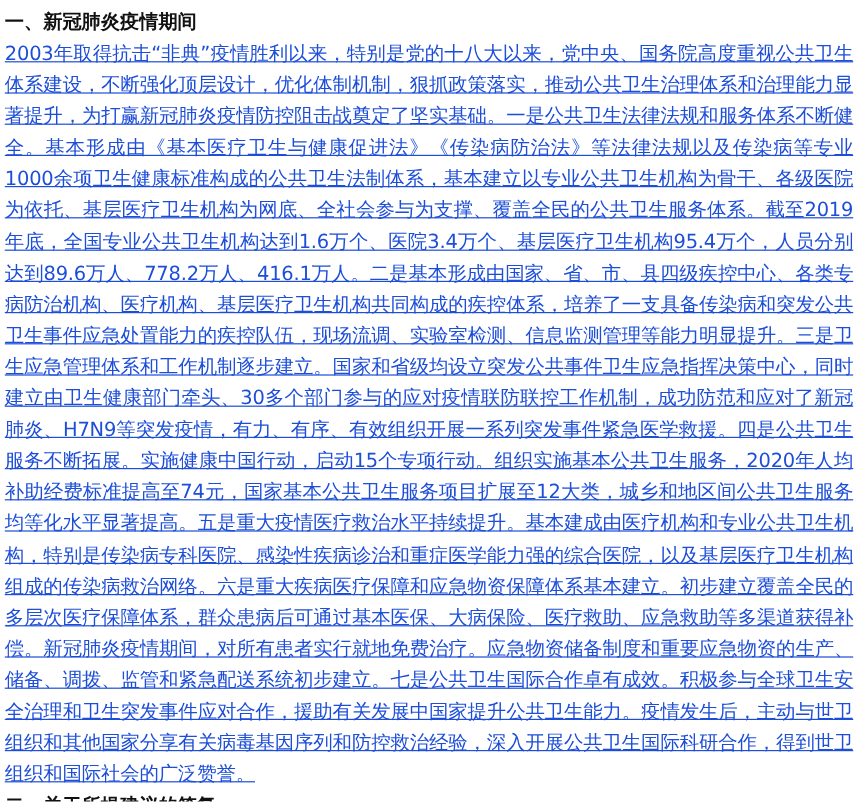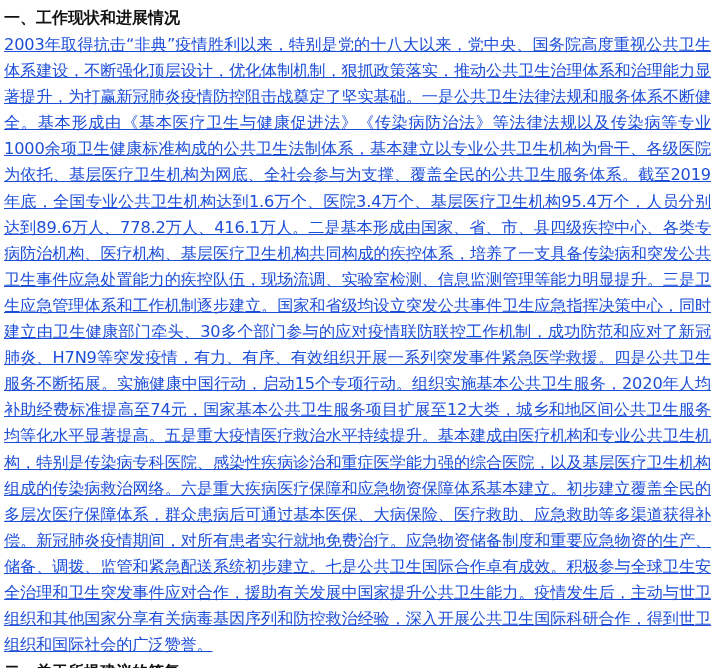--- a/index.html
+++ b/index.html
@@ -17,16 +17,16 @@
       font-size: 16.2px; line-height: 26.1px; margin: 2px 0 2px 0;
       text-align: justify; text-justify: inter-character;
       letter-spacing: -0.15px; color: #1d4ed8; text-decoration: underline;
     }
     .heading2 { margin-top: 0px; }
   </style>
 </head>
 <body>
 
 <div class="doc">
-  <h2 class="heading">一、工作现状和进展情况</h2>
+  <h2 class="heading">一、新冠肺炎疫情期间</h2>
   <p class="para">2003年取得抗击“非典”疫情胜利以来，特别是党的十八大以来，党中央、国务院高度重视公共卫生体系建设，不断强化顶层设计，优化体制机制，狠抓政策落实，推动公共卫生治理体系和治理能力显著提升，为打赢新冠肺炎疫情防控阻击战奠定了坚实基础。一是公共卫生法律法规和服务体系不断健全。基本形成由《基本医疗卫生与健康促进法》《传染病防治法》等法律法规以及传染病等专业1000余项卫生健康标准构成的公共卫生法制体系，基本建立以专业公共卫生机构为骨干、各级医院为依托、基层医疗卫生机构为网底、全社会参与为支撑、覆盖全民的公共卫生服务体系。截至2019年底，全国专业公共卫生机构达到1.6万个、医院3.4万个、基层医疗卫生机构95.4万个，人员分别达到89.6万人、778.2万人、416.1万人。二是基本形成由国家、省、市、县四级疾控中心、各类专病防治机构、医疗机构、基层医疗卫生机构共同构成的疾控体系，培养了一支具备传染病和突发公共卫生事件应急处置能力的疾控队伍，现场流调、实验室检测、信息监测管理等能力明显提升。三是卫生应急管理体系和工作机制逐步建立。国家和省级均设立突发公共事件卫生应急指挥决策中心，同时建立由卫生健康部门牵头、30多个部门参与的应对疫情联防联控工作机制，成功防范和应对了新冠肺炎、H7N9等突发疫情，有力、有序、有效组织开展一系列突发事件紧急医学救援。四是公共卫生服务不断拓展。实施健康中国行动，启动15个专项行动。组织实施基本公共卫生服务，2020年人均补助经费标准提高至74元，国家基本公共卫生服务项目扩展至12大类，城乡和地区间公共卫生服务均等化水平显著提高。五是重大疫情医疗救治水平持续提升。基本建成由医疗机构和专业公共卫生机构，特别是传染病专科医院、感染性疾病诊治和重症医学能力强的综合医院，以及基层医疗卫生机构组成的传染病救治网络。六是重大疾病医疗保障和应急物资保障体系基本建立。初步建立覆盖全民的多层次医疗保障体系，群众患病后可通过基本医保、大病保险、医疗救助、应急救助等多渠道获得补偿。新冠肺炎疫情期间，对所有患者实行就地免费治疗。应急物资储备制度和重要应急物资的生产、储备、调拨、监管和紧急配送系统初步建立。七是公共卫生国际合作卓有成效。积极参与全球卫生安全治理和卫生突发事件应对合作，援助有关发展中国家提升公共卫生能力。疫情发生后，主动与世卫组织和其他国家分享有关病毒基因序列和防控救治经验，深入开展公共卫生国际科研合作，得到世卫组织和国际社会的广泛赞誉。</p>
   <h2 class="heading heading2">二、关于所提建议的答复</h2>
 </div>
 
 </body></html>

